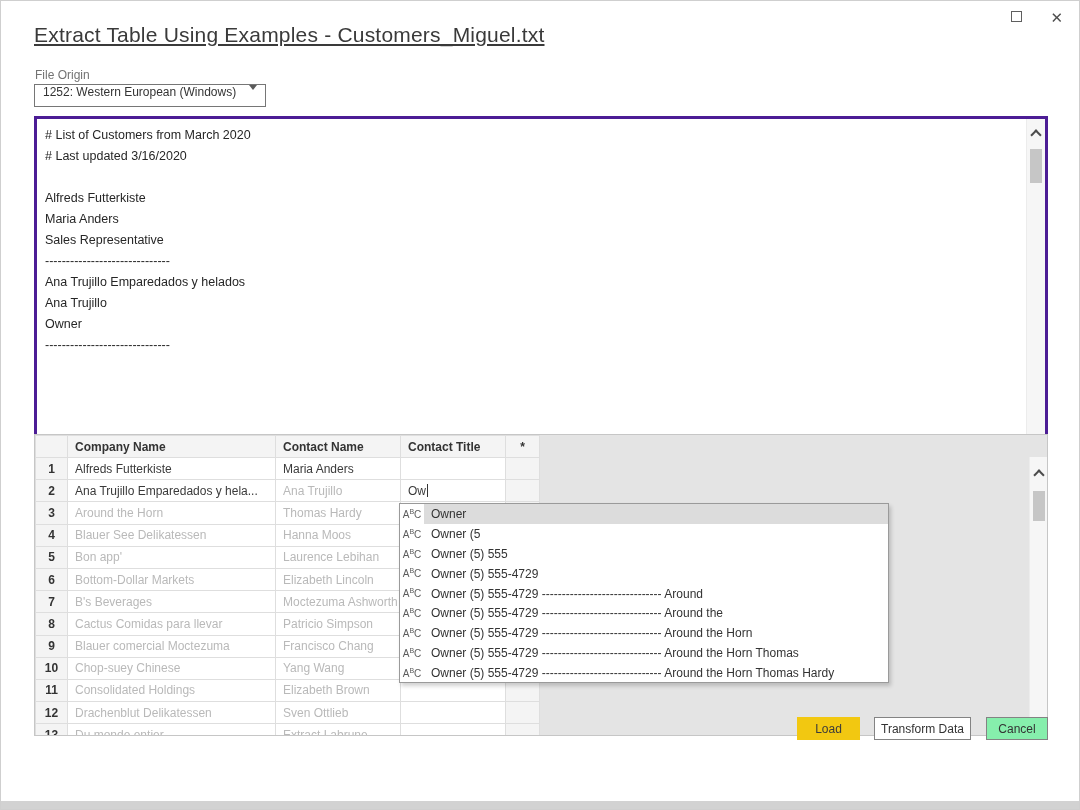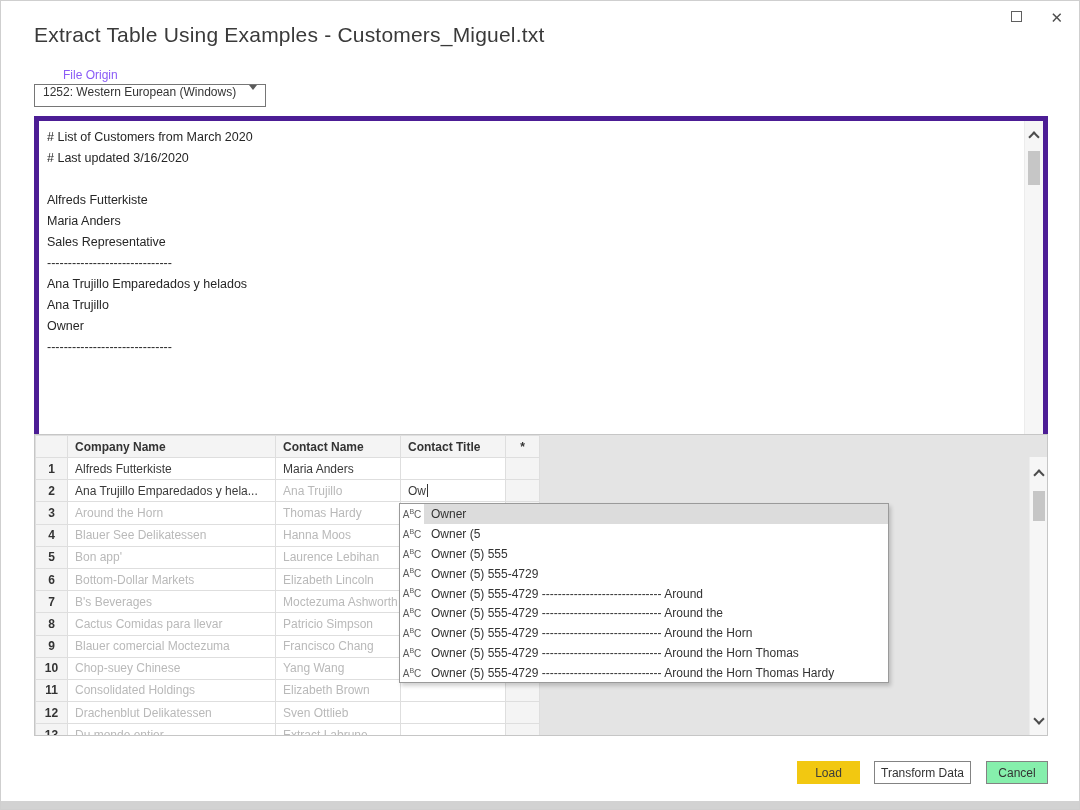--- a/index.html
+++ b/index.html
@@ -8,28 +8,28 @@
 
   .window { position:absolute; inset:0; background:#fff; border:1px solid #cfcfcf; }
   .bottom-band { position:absolute; left:0; right:0; bottom:0; height:8px; background:#d2d2d2; }
 
   
   .win-controls { position:absolute; top:7px; right:16px; display:flex; align-items:center; gap:28px; }
   .maxi-box { display:inline-block; width:11px; height:11px; border:1.5px solid #5f5f5f; background:#fff; }
   .close-x { font-size:15px; color:#4f4f4f; line-height:15px; }
 
   
-  .dlg-title { position:absolute; left:33px; top:22px; font-size:21px; font-weight:400; color:#3a3a3a; letter-spacing:0.2px; }
-  .fo-label { position:absolute; left:34px; top:67px; font-size:12px; color:#8b5cf6;margin-left:28px; }
+  .dlg-title { position:absolute; left:33px; top:22px; font-size:21px; font-weight:400; color:#3a3a3a; letter-spacing:0.2px;text-decoration:underline; }
+  .fo-label { position:absolute; left:34px; top:67px; font-size:12px; color:#737373; }
   .fo-select { position:absolute; left:33px; top:83px; width:232px; height:23px; border:1px solid #767676; background:#fff;
                display:flex; align-items:flex-start; font-size:12px; color:#333; padding-left:8px; }
   .fo-caret { margin-left:auto; margin-right:8px; width:0; height:0; border-left:4px solid transparent; border-right:4px solid transparent; border-top:5px solid #5a5a5a; }
 
   
-  .preview { position:absolute; left:33px; top:115px; width:1014px; height:364px; border:5px solid #4c1d95; background:#fff; }
+  .preview { position:absolute; left:33px; top:115px; width:1014px; height:364px; border:3px solid #4c1d95; background:#fff; }
   .preview-text { position:absolute; left:0; top:0; right:20px; bottom:19px; overflow:hidden; padding:6px 0 0 8px;
                   font-size:12.5px; color:#262626; }
   .pline { height:21px; line-height:21px; white-space:pre; }
 
   
   .vscroll { position:absolute; background:#f6f6f6; border-left:1px solid #ececec; }
   .preview .vscroll { top:0; right:0; bottom:19px; width:19px; }
   .chev { position:absolute; width:8px; height:8px; border-left:2px solid #4c4c4c; border-top:2px solid #4c4c4c; }
   .chev.up   { transform:rotate(45deg); left:5px; }
   .chev.down { transform:rotate(225deg); left:5px; }
@@ -68,21 +68,21 @@
   .suggest { position:absolute; left:398px; top:502px; width:490px; height:180px; background:#fff; border:1px solid #9a9a9a;
              box-shadow:2px 3px 4px rgba(0,0,0,0.18); z-index:20; overflow:hidden; }
   .sitem { height:19.9px; display:flex; align-items:center; font-size:12px; color:#333; cursor:default; }
   .abc { width:24px; flex:none; text-align:center; color:#5c5c5c; font-size:10px; letter-spacing:0; }
   .abc sup { font-size:7px; }
   .slabel { flex:1; height:100%; display:flex; align-items:center; padding-left:7px; white-space:pre; overflow:hidden; }
   .sitem.selected .slabel { background:#dcdcdc; }
 
   
   .btn { position:absolute; top:716px; height:23px; font-size:12px; font-family:"Liberation Sans", sans-serif;
-         display:flex; align-items:center; justify-content:center; cursor:default;margin-top:44px; }
+         display:flex; align-items:center; justify-content:center; cursor:default; }
   .btn-load { left:796px; width:63px; background:#F2C811; border:1px solid #F2C811; color:#3b3b3b; }
   .btn-transform { left:873px; width:97px; background:#fff; border:1px solid #838383; color:#333; }
   .btn-cancel { left:985px; width:62px; background:#86efac; border:1px solid #838383; color:#333; }
 </style>
 </head>
 <body>
 
 <div class="window">
 
   <div class="win-controls">

